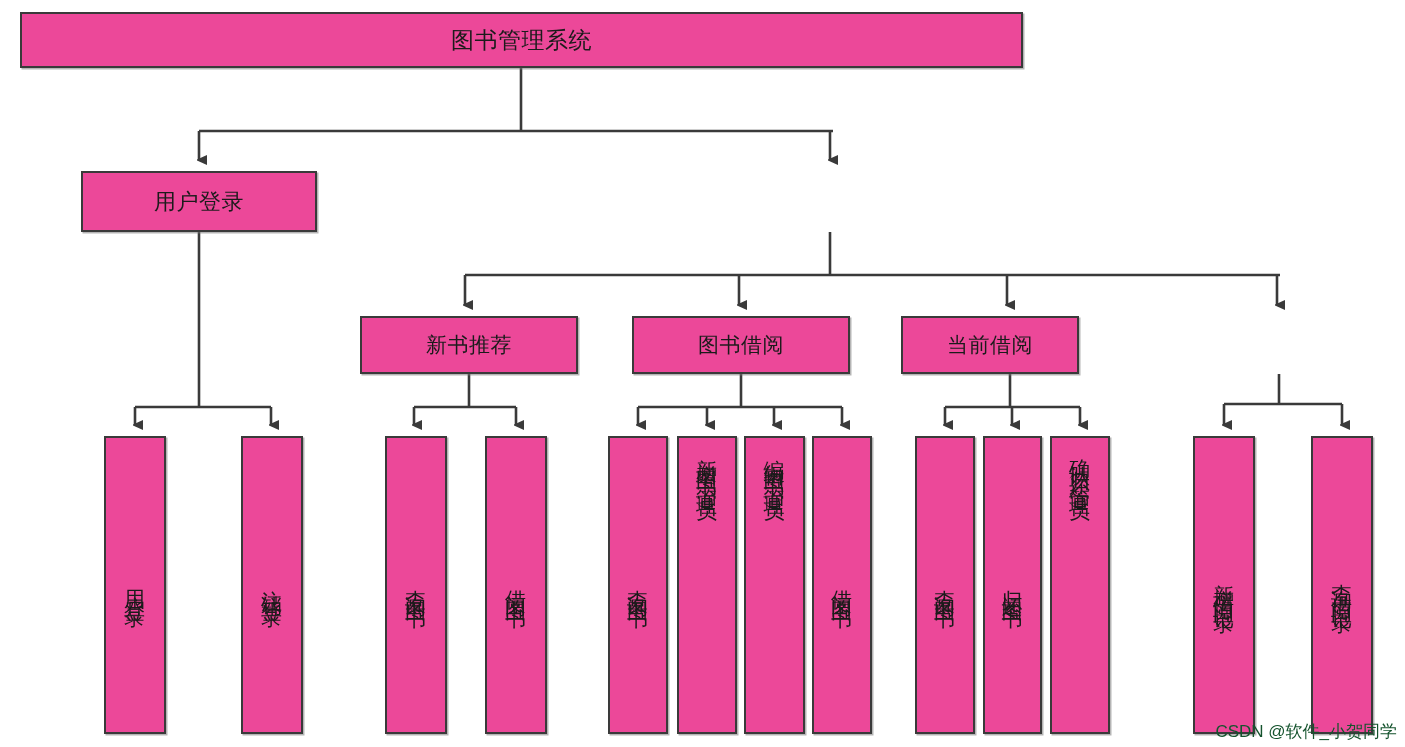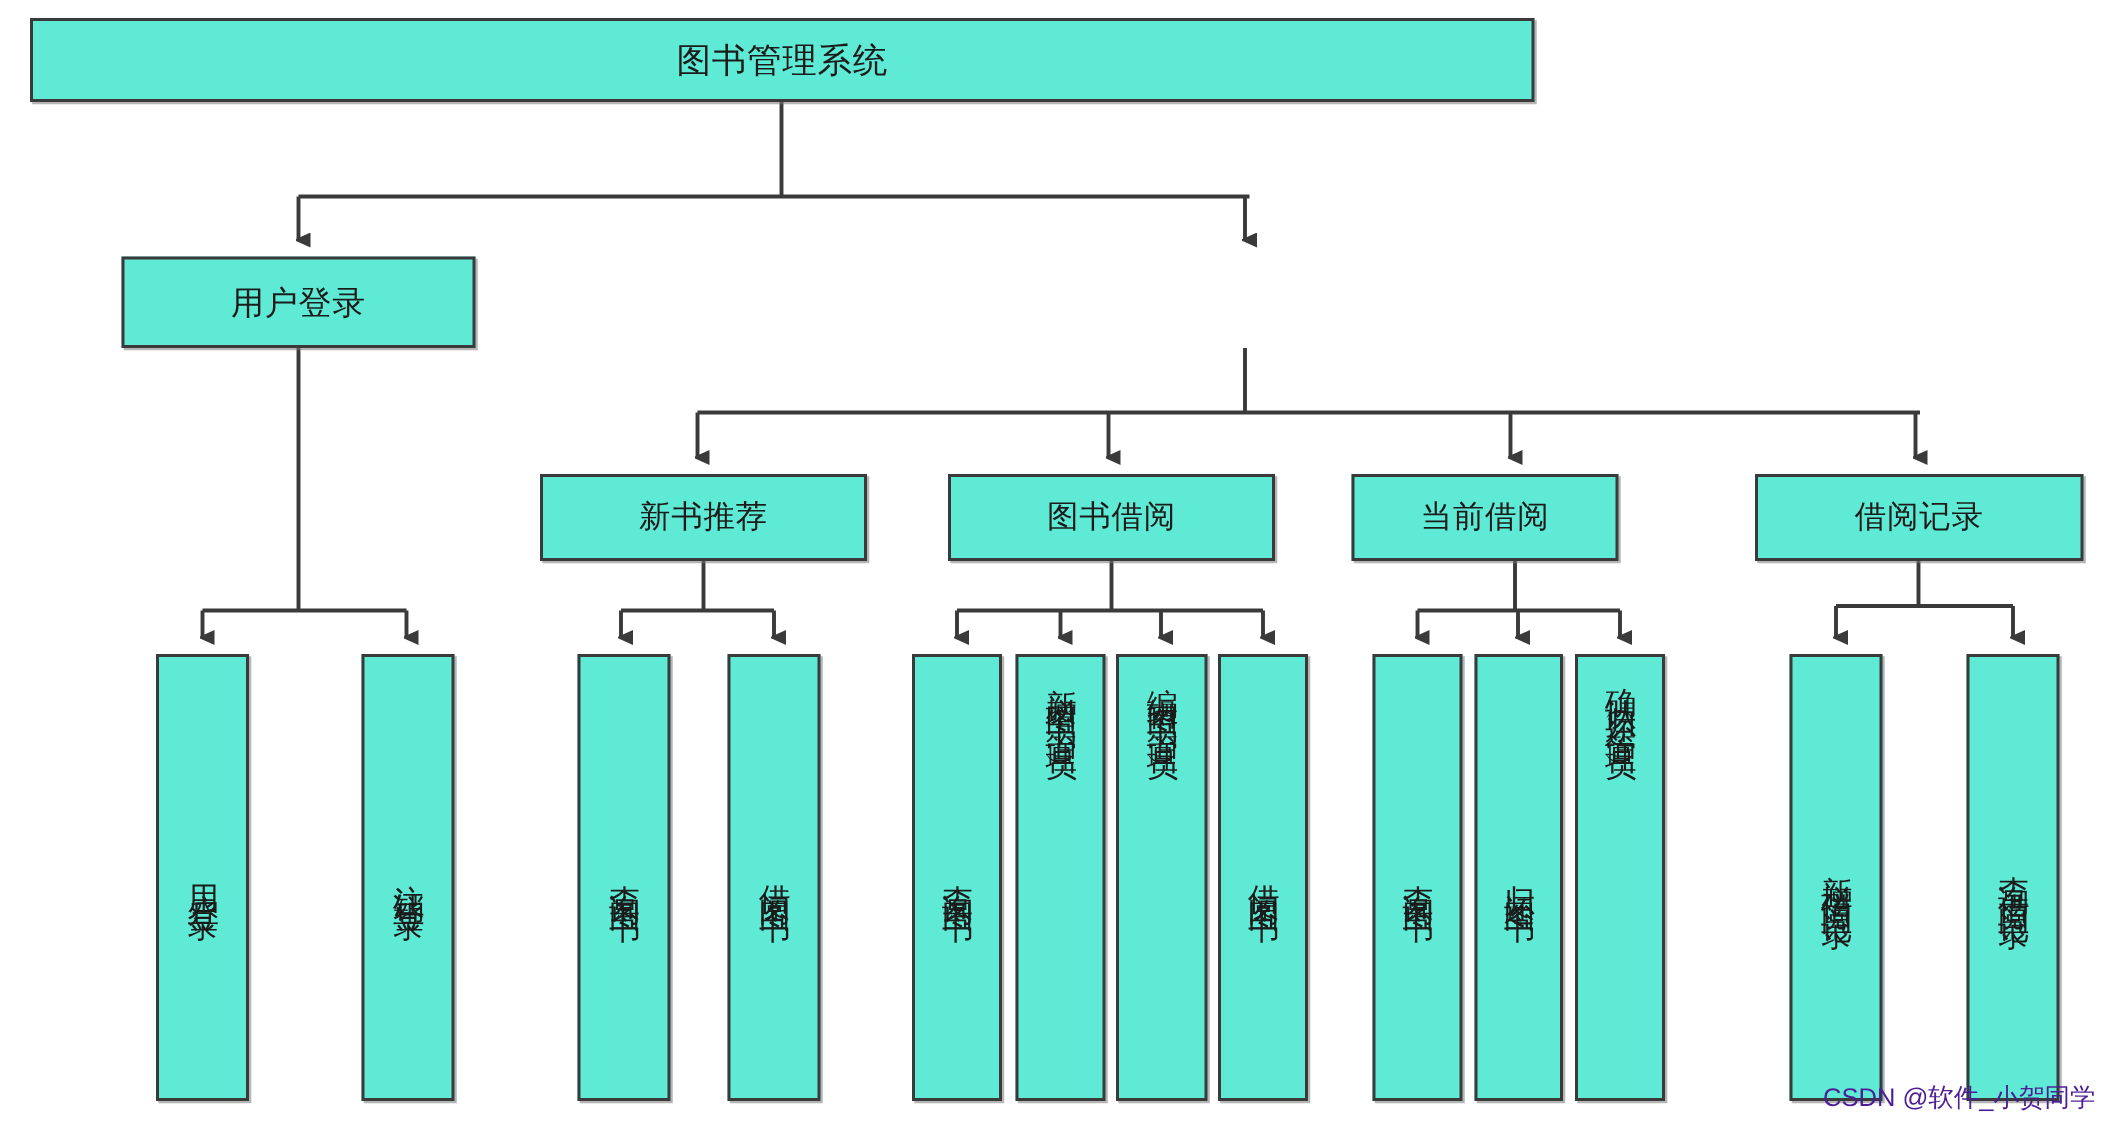--- a/index.html
+++ b/index.html
@@ -22,21 +22,21 @@
     position: absolute;
     left: 0;
     top: 0;
     width: 1405px;
     height: 747px;
     pointer-events: none;
   }
   .node {
     position: absolute;
     box-sizing: border-box;
-    background: #5eead4;
+    background: #ec4899;
     border: 2px solid #3a3a3a;
     box-shadow: 1.5px 1.5px 0 0 rgba(120,120,120,0.55);
     display: flex;
     align-items: center;
     justify-content: center;
     color: #1b1b1b;
     z-index: 3;
   }
   .node .label {
     text-align: center;
@@ -70,21 +70,21 @@
     white-space: nowrap;
     display: block;
   }
   .leaf.center-text { align-items: center; }
   .leaf.top-text { align-items: flex-start; padding-top: 4px; }
   .watermark {
     position: absolute;
     right: 8px;
     bottom: 4px;
     font-size: 17px;
-    color: #4c1d95;
+    color: #14532d;
     z-index: 6;
     white-space: nowrap;
     font-family: "Liberation Sans", "DejaVu Sans", sans-serif;
   }
 </style>
 </head>
 <body>
 
 <div id="canvas">
 
@@ -148,23 +148,20 @@
 
   <div class="node n-l3" style="left:360px; top:316px; width:218px;">
     <span class="label">新书推荐</span>
   </div>
   <div class="node n-l3" style="left:632px; top:316px; width:218px;">
     <span class="label">图书借阅</span>
   </div>
   <div class="node n-l3" style="left:901px; top:316px; width:178px;">
     <span class="label">当前借阅</span>
   </div>
-  <div class="node n-l3" style="left:1170px; top:316px; width:219px;">
-    <span class="label">借阅记录</span>
-  </div>
 
   <div class="node leaf center-text" style="left:104px; width:62px;">
     <span class="label">用户登录</span>
   </div>
   <div class="node leaf center-text" style="left:241px; width:62px;">
     <span class="label">注销登录</span>
   </div>
 
   <div class="node leaf center-text" style="left:385px; width:62px;">
     <span class="label">查询图书</span>

